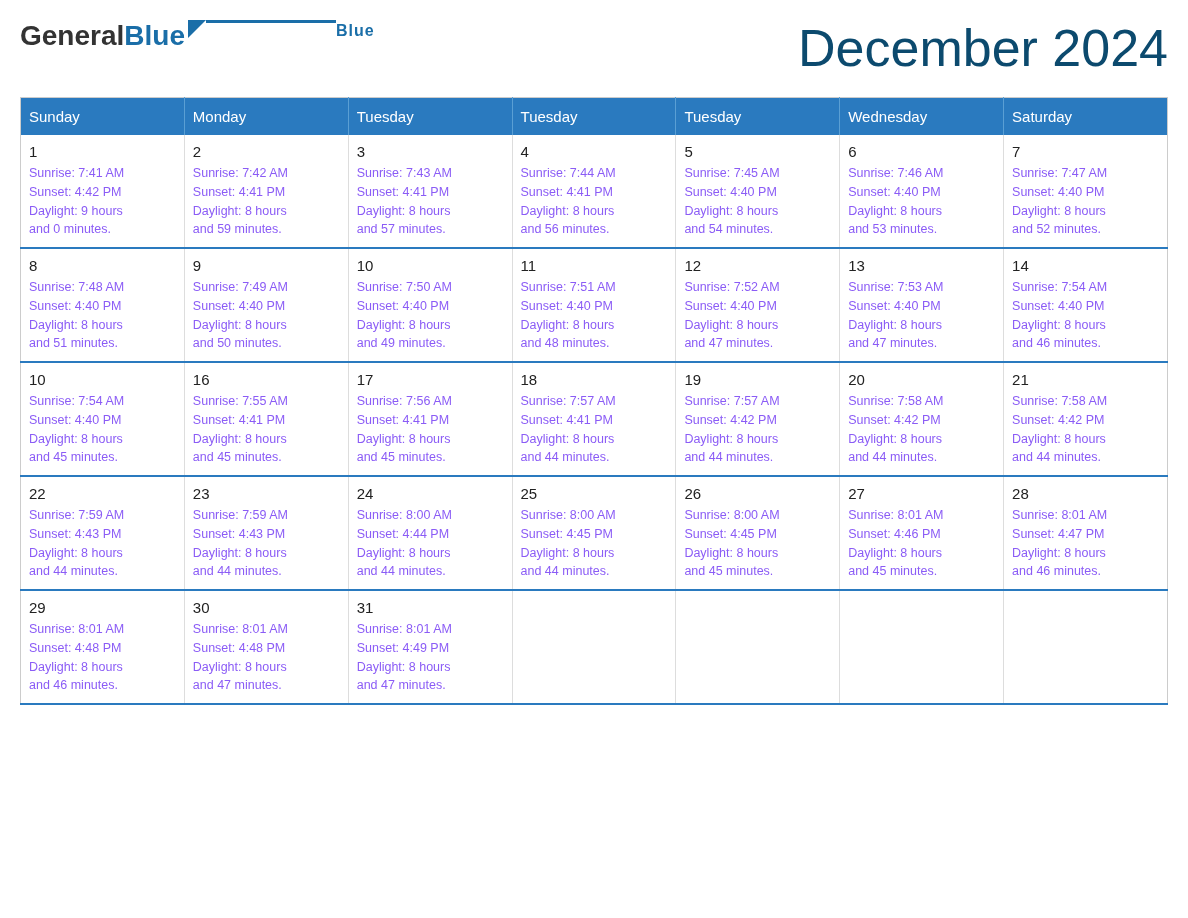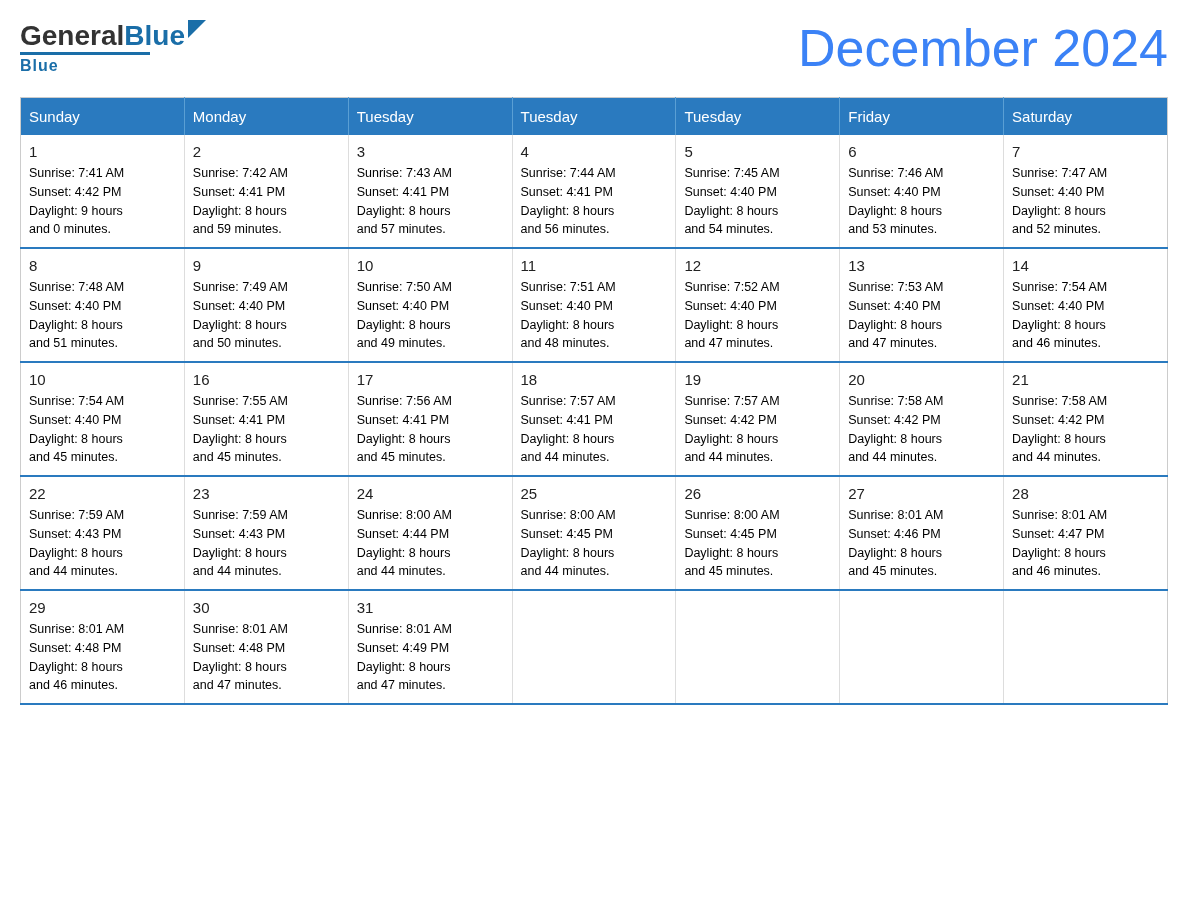--- a/index.html
+++ b/index.html
@@ -11,21 +11,21 @@
       min-height: 918px;
     }
     .header {
       display: flex;
       justify-content: space-between;
       align-items: flex-start;
       margin-bottom: 20px;
     }
     .logo {
       display: flex;
-      flex-direction: column;
+      flex-direction: row;
       align-items: flex-start;
     }
     .logo-text {
       display: flex;
       align-items: center;
     }
     .logo-general {
       font-size: 28px;
       font-weight: bold;
       color: #333;
@@ -44,21 +44,21 @@
       color: #1a6ea8;
       font-weight: bold;
       margin-top: -4px;
     }
     .title-block {
       text-align: right;
     }
     .month-year {
       font-size: 52px;
       font-weight: normal;
-      color: #3b82f6;
+      color: #0c4a6e;
       line-height: 1.1;
     }
     .location {
       font-size: 22px;
       color: #555;
       margin-top: 6px;
     }
     .calendar-table {
       width: 100%;
       border-collapse: collapse;
@@ -91,21 +91,21 @@
     }
     .day-number {
       font-size: 15px;
       font-weight: normal;
       color: #222;
       display: block;
       margin-bottom: 4px;
     }
     .day-info {
       font-size: 12.5px;
-      color: #000000;
+      color: #8b5cf6;
       line-height: 1.5;
     }
     .empty-cell {
       background: #fff;
     }
   </style>
 </head>
 <body>
 
 <div class="header">
@@ -132,21 +132,21 @@
 </div>
 
 <table class="calendar-table">
   <thead>
     <tr>
     <th>Sunday</th>
         <th>Monday</th>
         <th>Tuesday</th>
         <th>Tuesday</th>
         <th>Tuesday</th>
-        <th>Friday</th>
+        <th>Wednesday</th>
         <th>Saturday</th>
       </tr>
   </thead>
   <tbody id="calendar-body">
   <tr>
         <td>
           <span class="day-number">1</span>
           <div class="day-info">
             Sunrise: 7:41 AM<br>
             Sunset: 4:42 PM<br>

